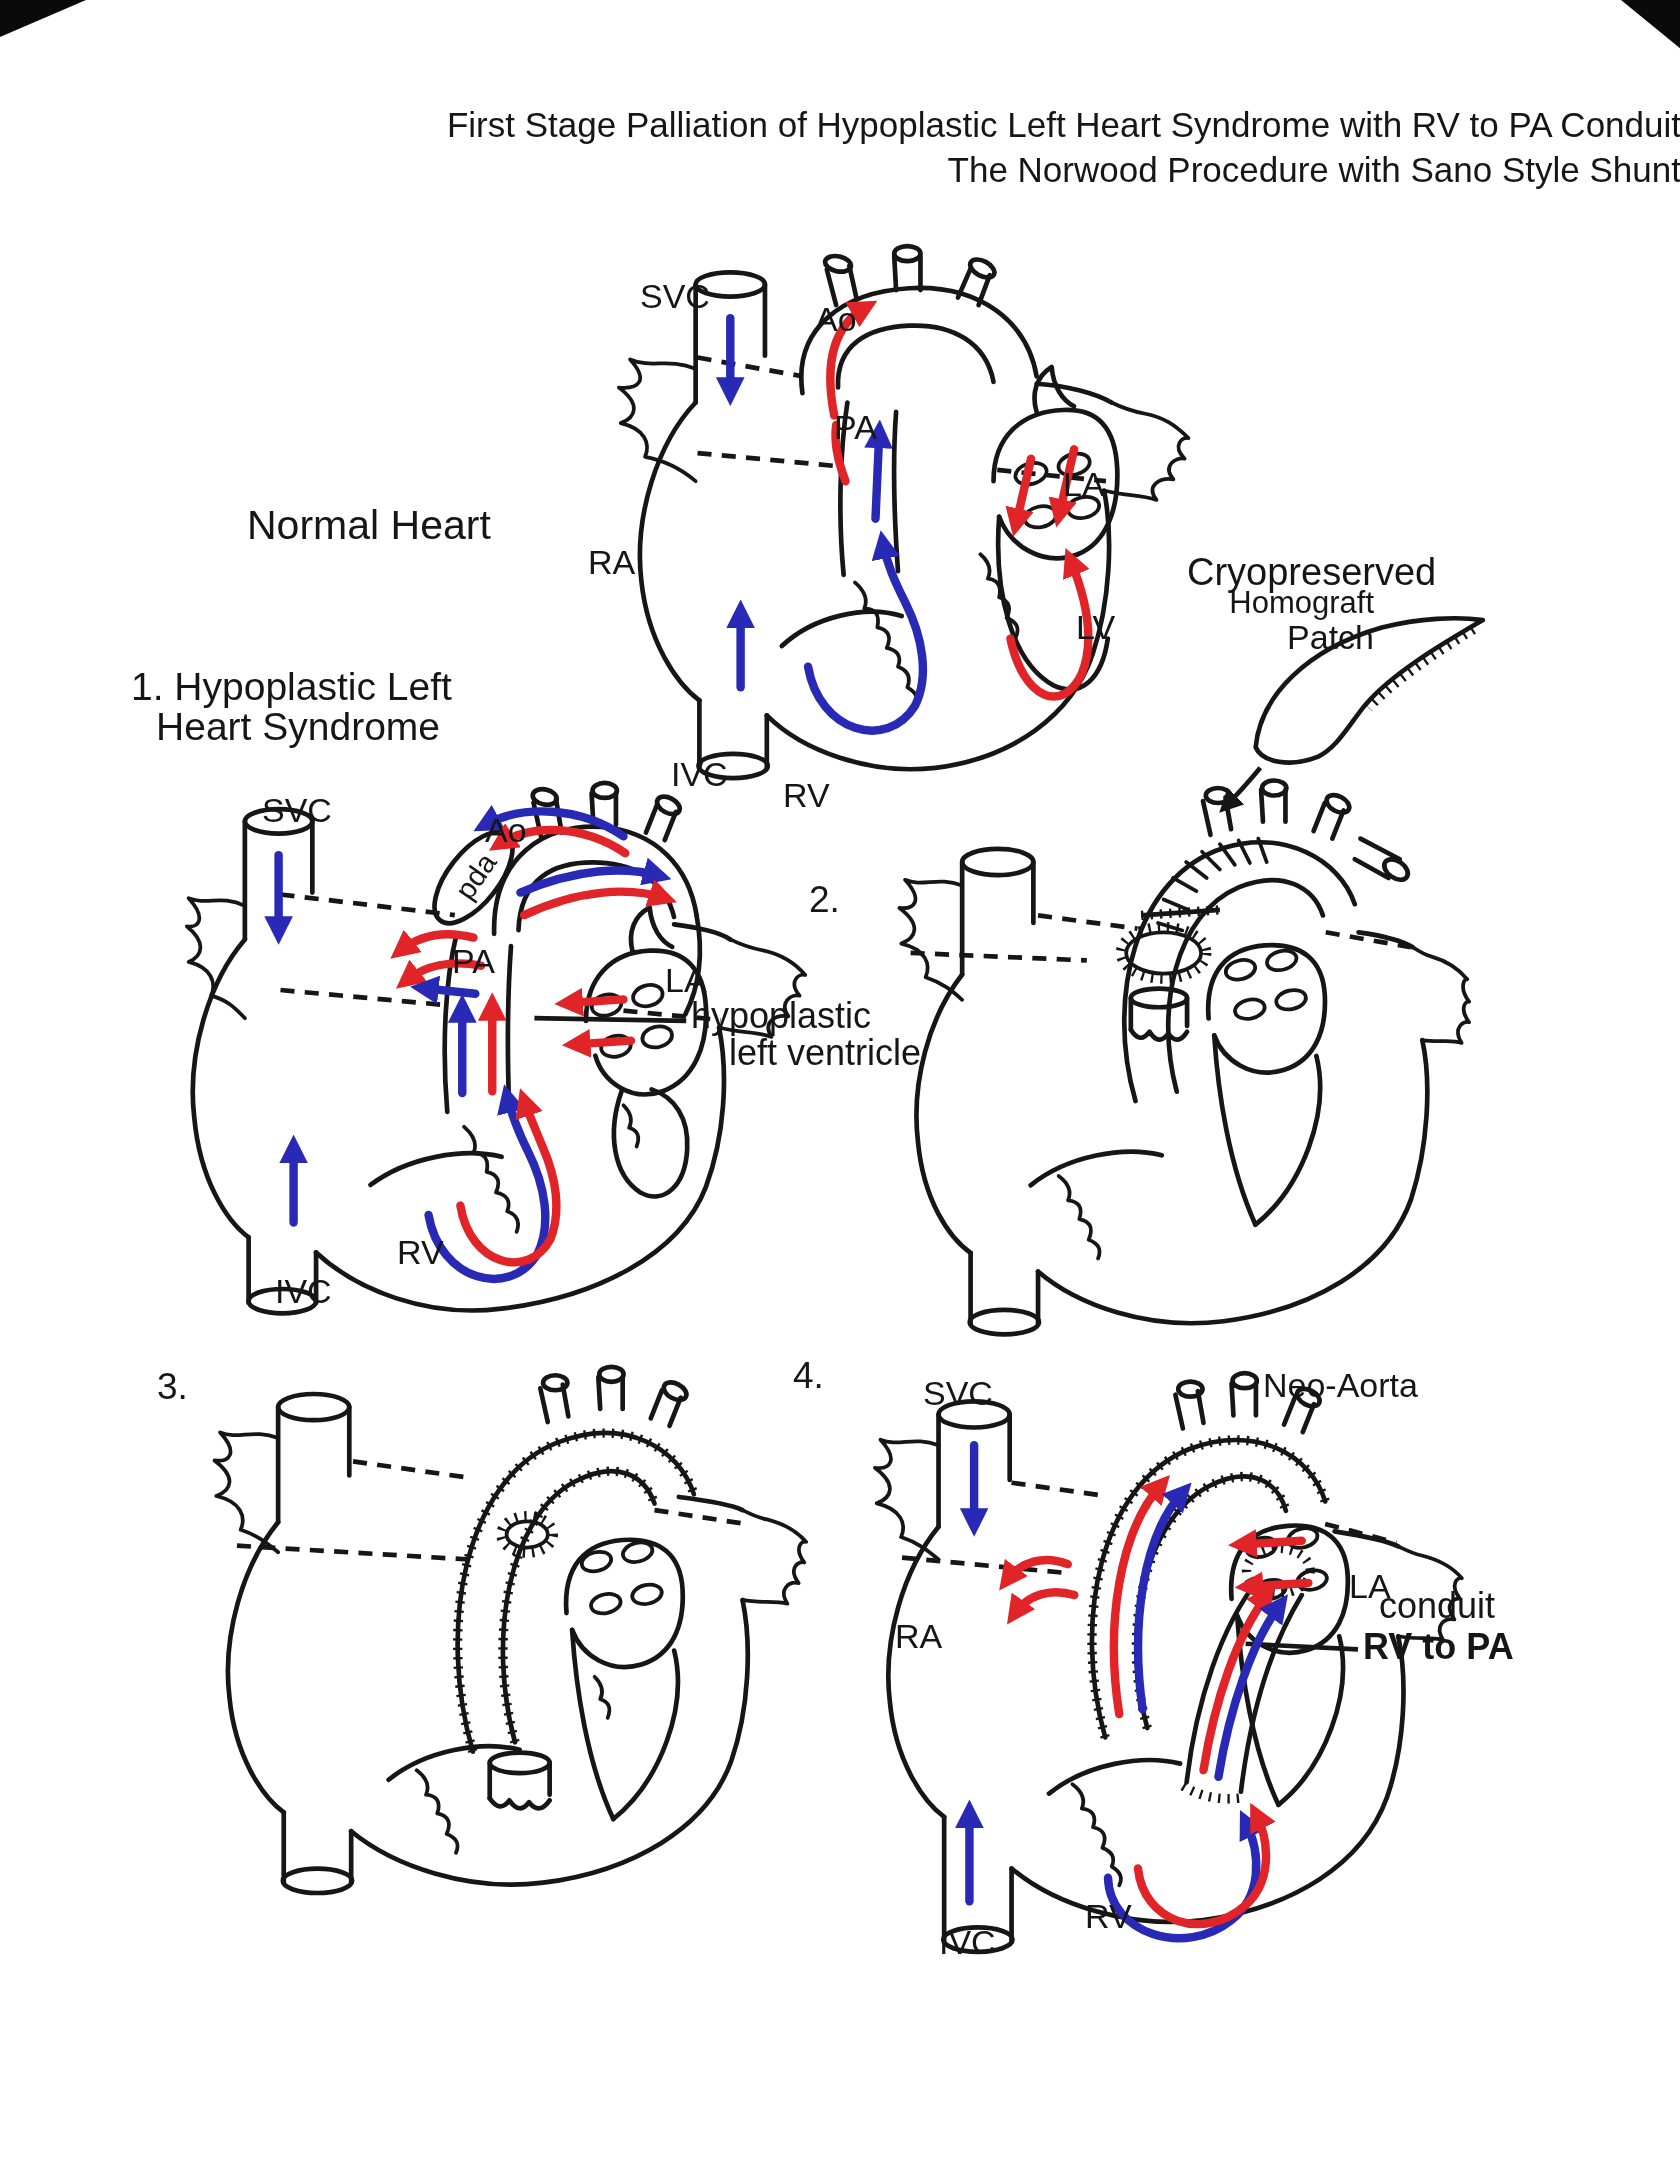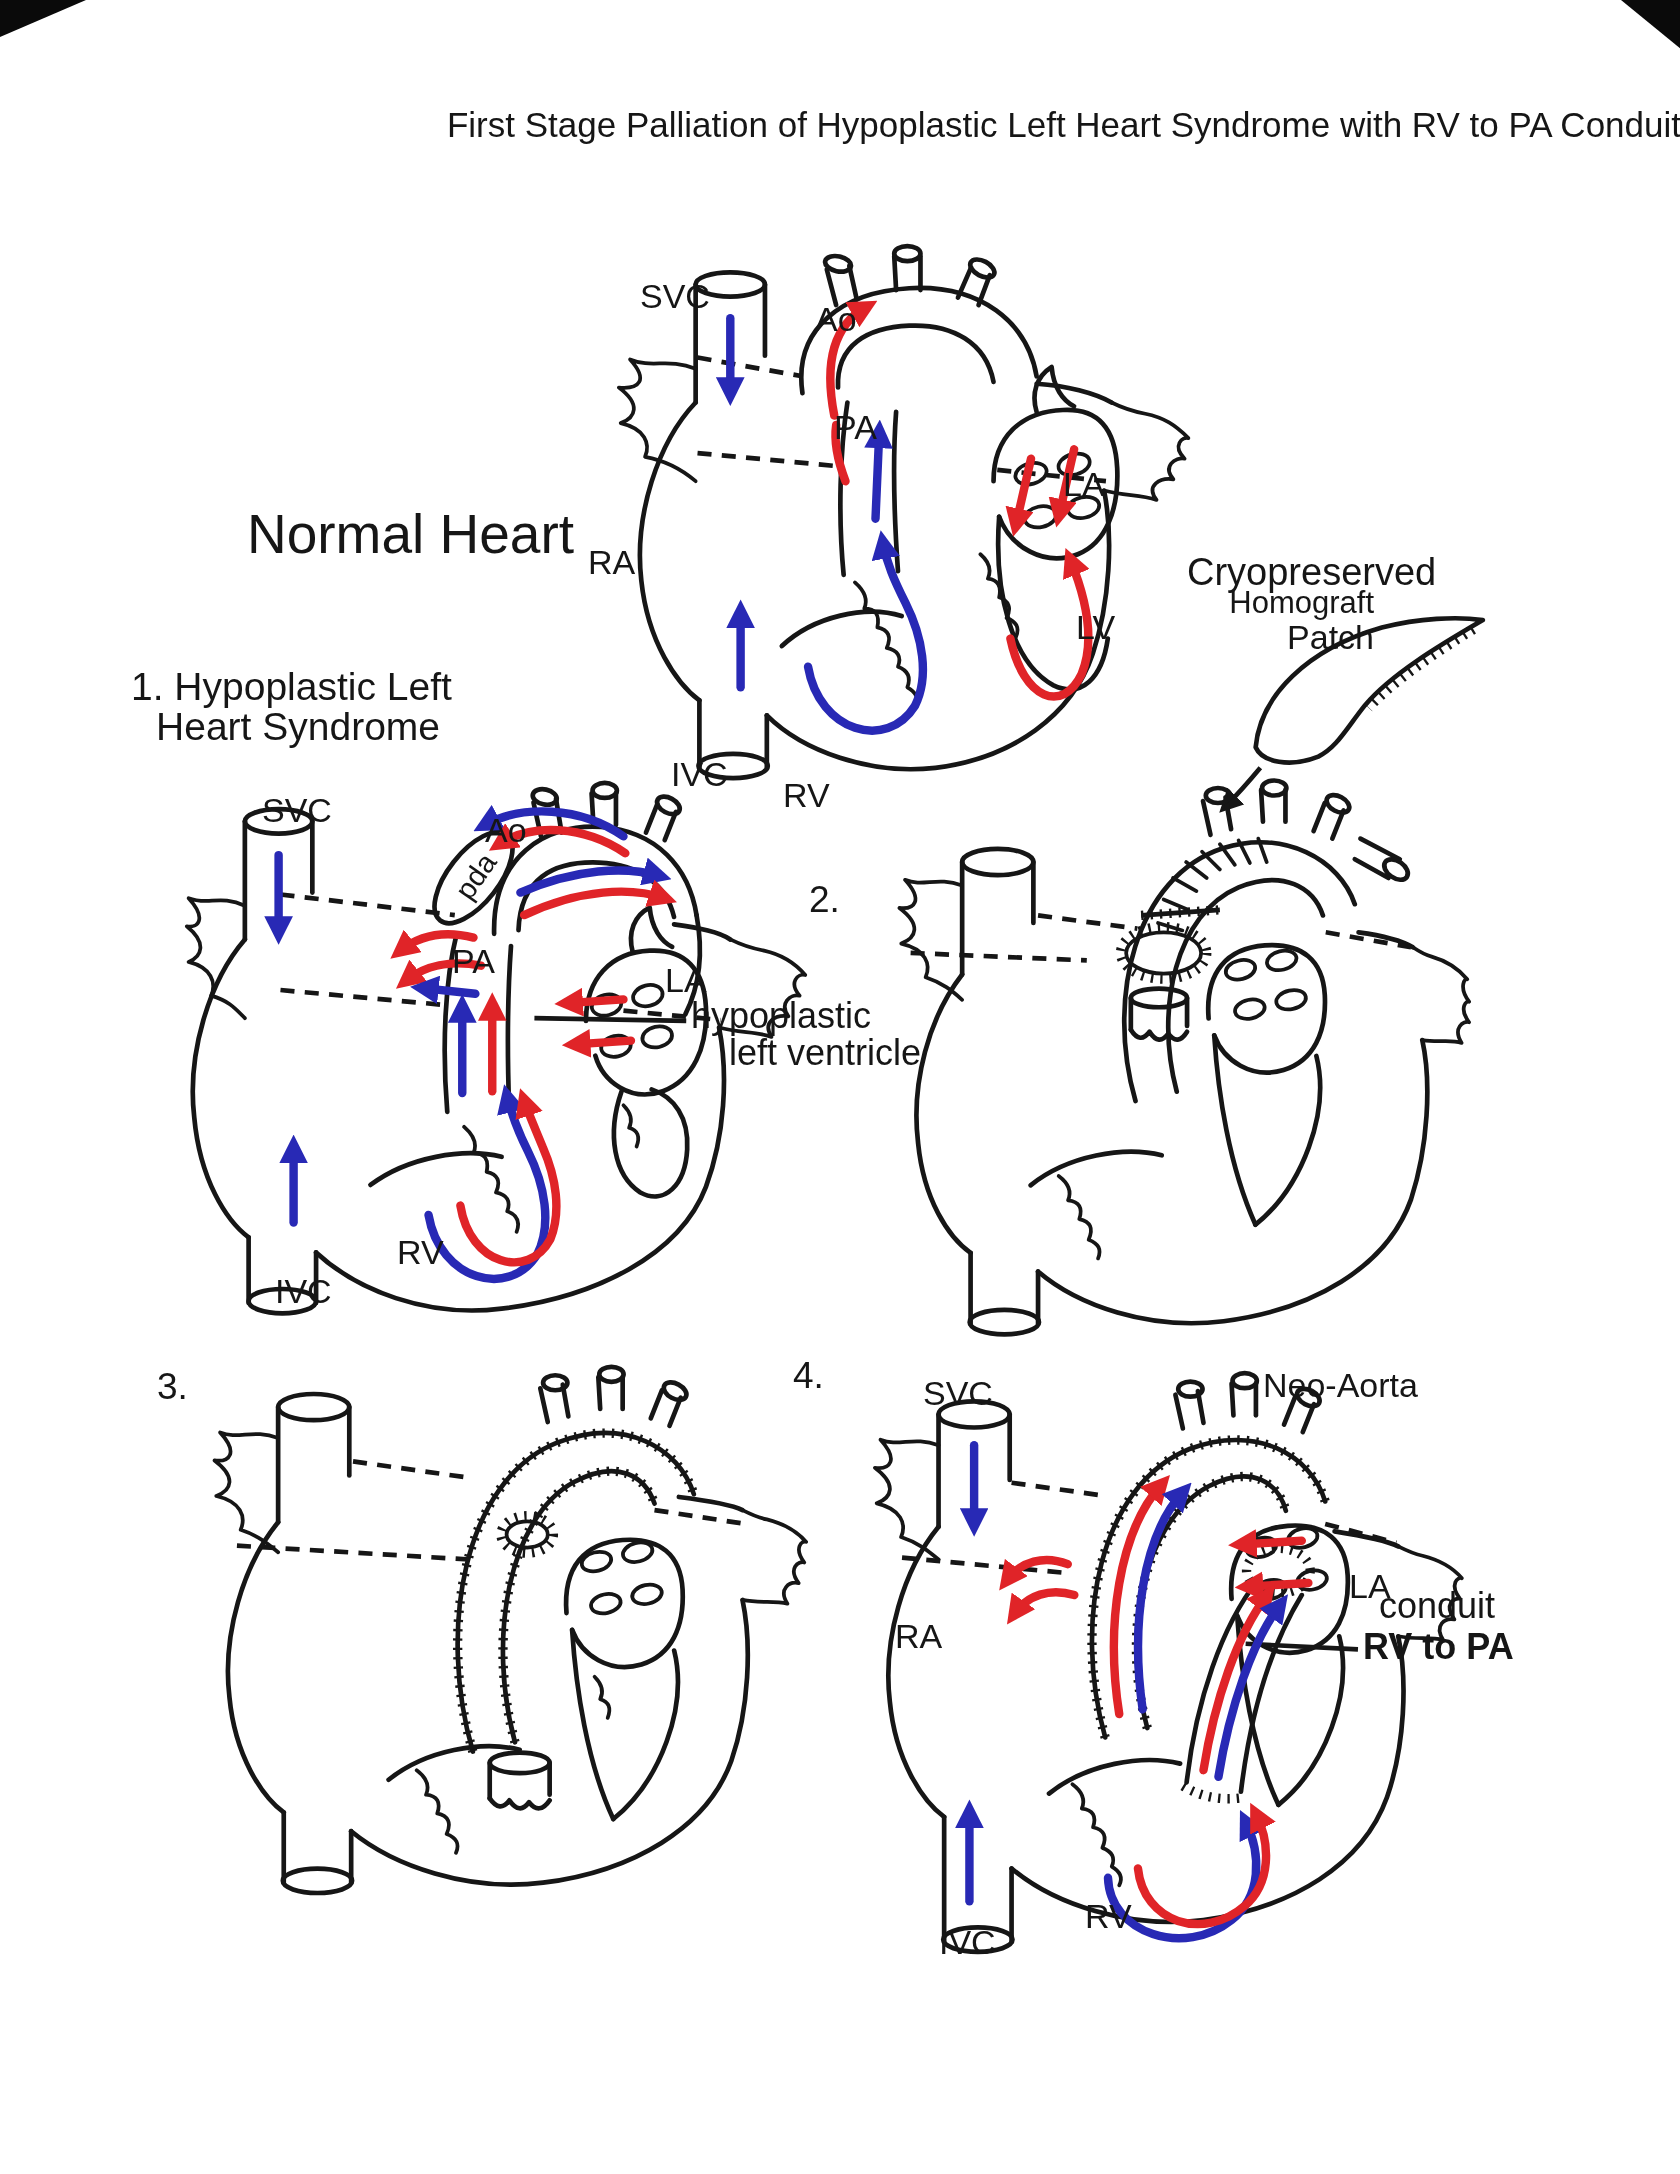--- a/index.html
+++ b/index.html
@@ -36,20 +36,21 @@
       <marker id="mR" viewBox="0 0 10 10" refX="5.5" refY="5" markerWidth="3.4" markerHeight="3.4" orient="auto-start-reverse">
         <path d="M0,0 L10,5 L0,10 z" fill="#e02428"></path>
       </marker>
       <marker id="mK" viewBox="0 0 10 10" refX="5.5" refY="5" markerWidth="5" markerHeight="5" orient="auto-start-reverse">
         <path d="M0,0 L10,5 L0,10 z" fill="#161616"></path>
       </marker>
     </defs>
   </svg>
 
   <div class="txt ctr" style="left:0;top:105px;width:1681px;font-size:35px;">First Stage Palliation of Hypoplastic Left Heart Syndrome with RV to PA Conduit</div>
+  <div class="txt ctr" style="left:0;top:150px;width:1681px;font-size:35px;">The Norwood Procedure with Sano Style Shunt</div>
 
   <svg style="left:557px;top:245px;" width="637" height="567" viewBox="0 0 680 605">
 
     <ellipse class="ln" cx="185" cy="42" rx="37" ry="13"></ellipse>
     <path class="ln" d="M148,42 V168"></path>
     <path class="ln" d="M222,42 V118"></path>
 
     <path class="ln thin" d="M148,132 C118,120 102,132 78,122 C98,144 88,154 66,152 C90,170 84,184 68,190 C94,196 100,212 94,226 C116,230 134,240 148,252"></path>
 
     <path class="ln" d="M148,168 C108,210 82,288 90,358 C97,424 128,468 152,486"></path>
@@ -99,21 +100,21 @@
     <path class="arrow ab" d="M196,472 V392" marker-end="url(#mB)"></path>
     <path class="arrow ab" d="M268,450 C280,520 352,540 382,492 C398,460 390,418 372,382 C360,358 352,340 348,318" marker-end="url(#mB)"></path>
     <path class="arrow ab" d="M340,292 L344,200" marker-end="url(#mB)"></path>
     <path class="arrow ar" d="M296,182 C284,120 298,84 330,66" marker-end="url(#mR)"></path>
     <path class="arrow ar" d="M308,252 C298,226 296,206 298,192"></path>
     <path class="arrow ar" d="M506,228 L490,298" marker-end="url(#mR)"></path>
     <path class="arrow ar" d="M552,218 L536,288" marker-end="url(#mR)"></path>
     <path class="arrow ar" d="M484,420 C498,486 540,500 560,458 C574,424 566,380 548,336" marker-end="url(#mR)"></path>
   </svg>
 
-  <div class="txt" style="left:247px;top:502px;font-size:55px;">Normal Heart</div>
+  <div class="txt" style="left:247px;top:502px;font-size:41px;">Normal Heart</div>
   <div class="txt" style="left:640px;top:277px;font-size:34px;">SVC</div>
   <div class="txt" style="left:815px;top:300px;font-size:34px;">Ao</div>
   <div class="txt" style="left:834px;top:408px;font-size:34px;">PA</div>
   <div class="txt" style="left:588px;top:543px;font-size:34px;">RA</div>
   <div class="txt" style="left:1063px;top:465px;font-size:34px;">LA</div>
   <div class="txt" style="left:1076px;top:608px;font-size:34px;">LV</div>
   <div class="txt" style="left:671px;top:755px;font-size:34px;">IVC</div>
   <div class="txt" style="left:783px;top:776px;font-size:34px;">RV</div>
 
   <svg style="left:183px;top:782px;" width="656" height="581" viewBox="0 0 700 620">

